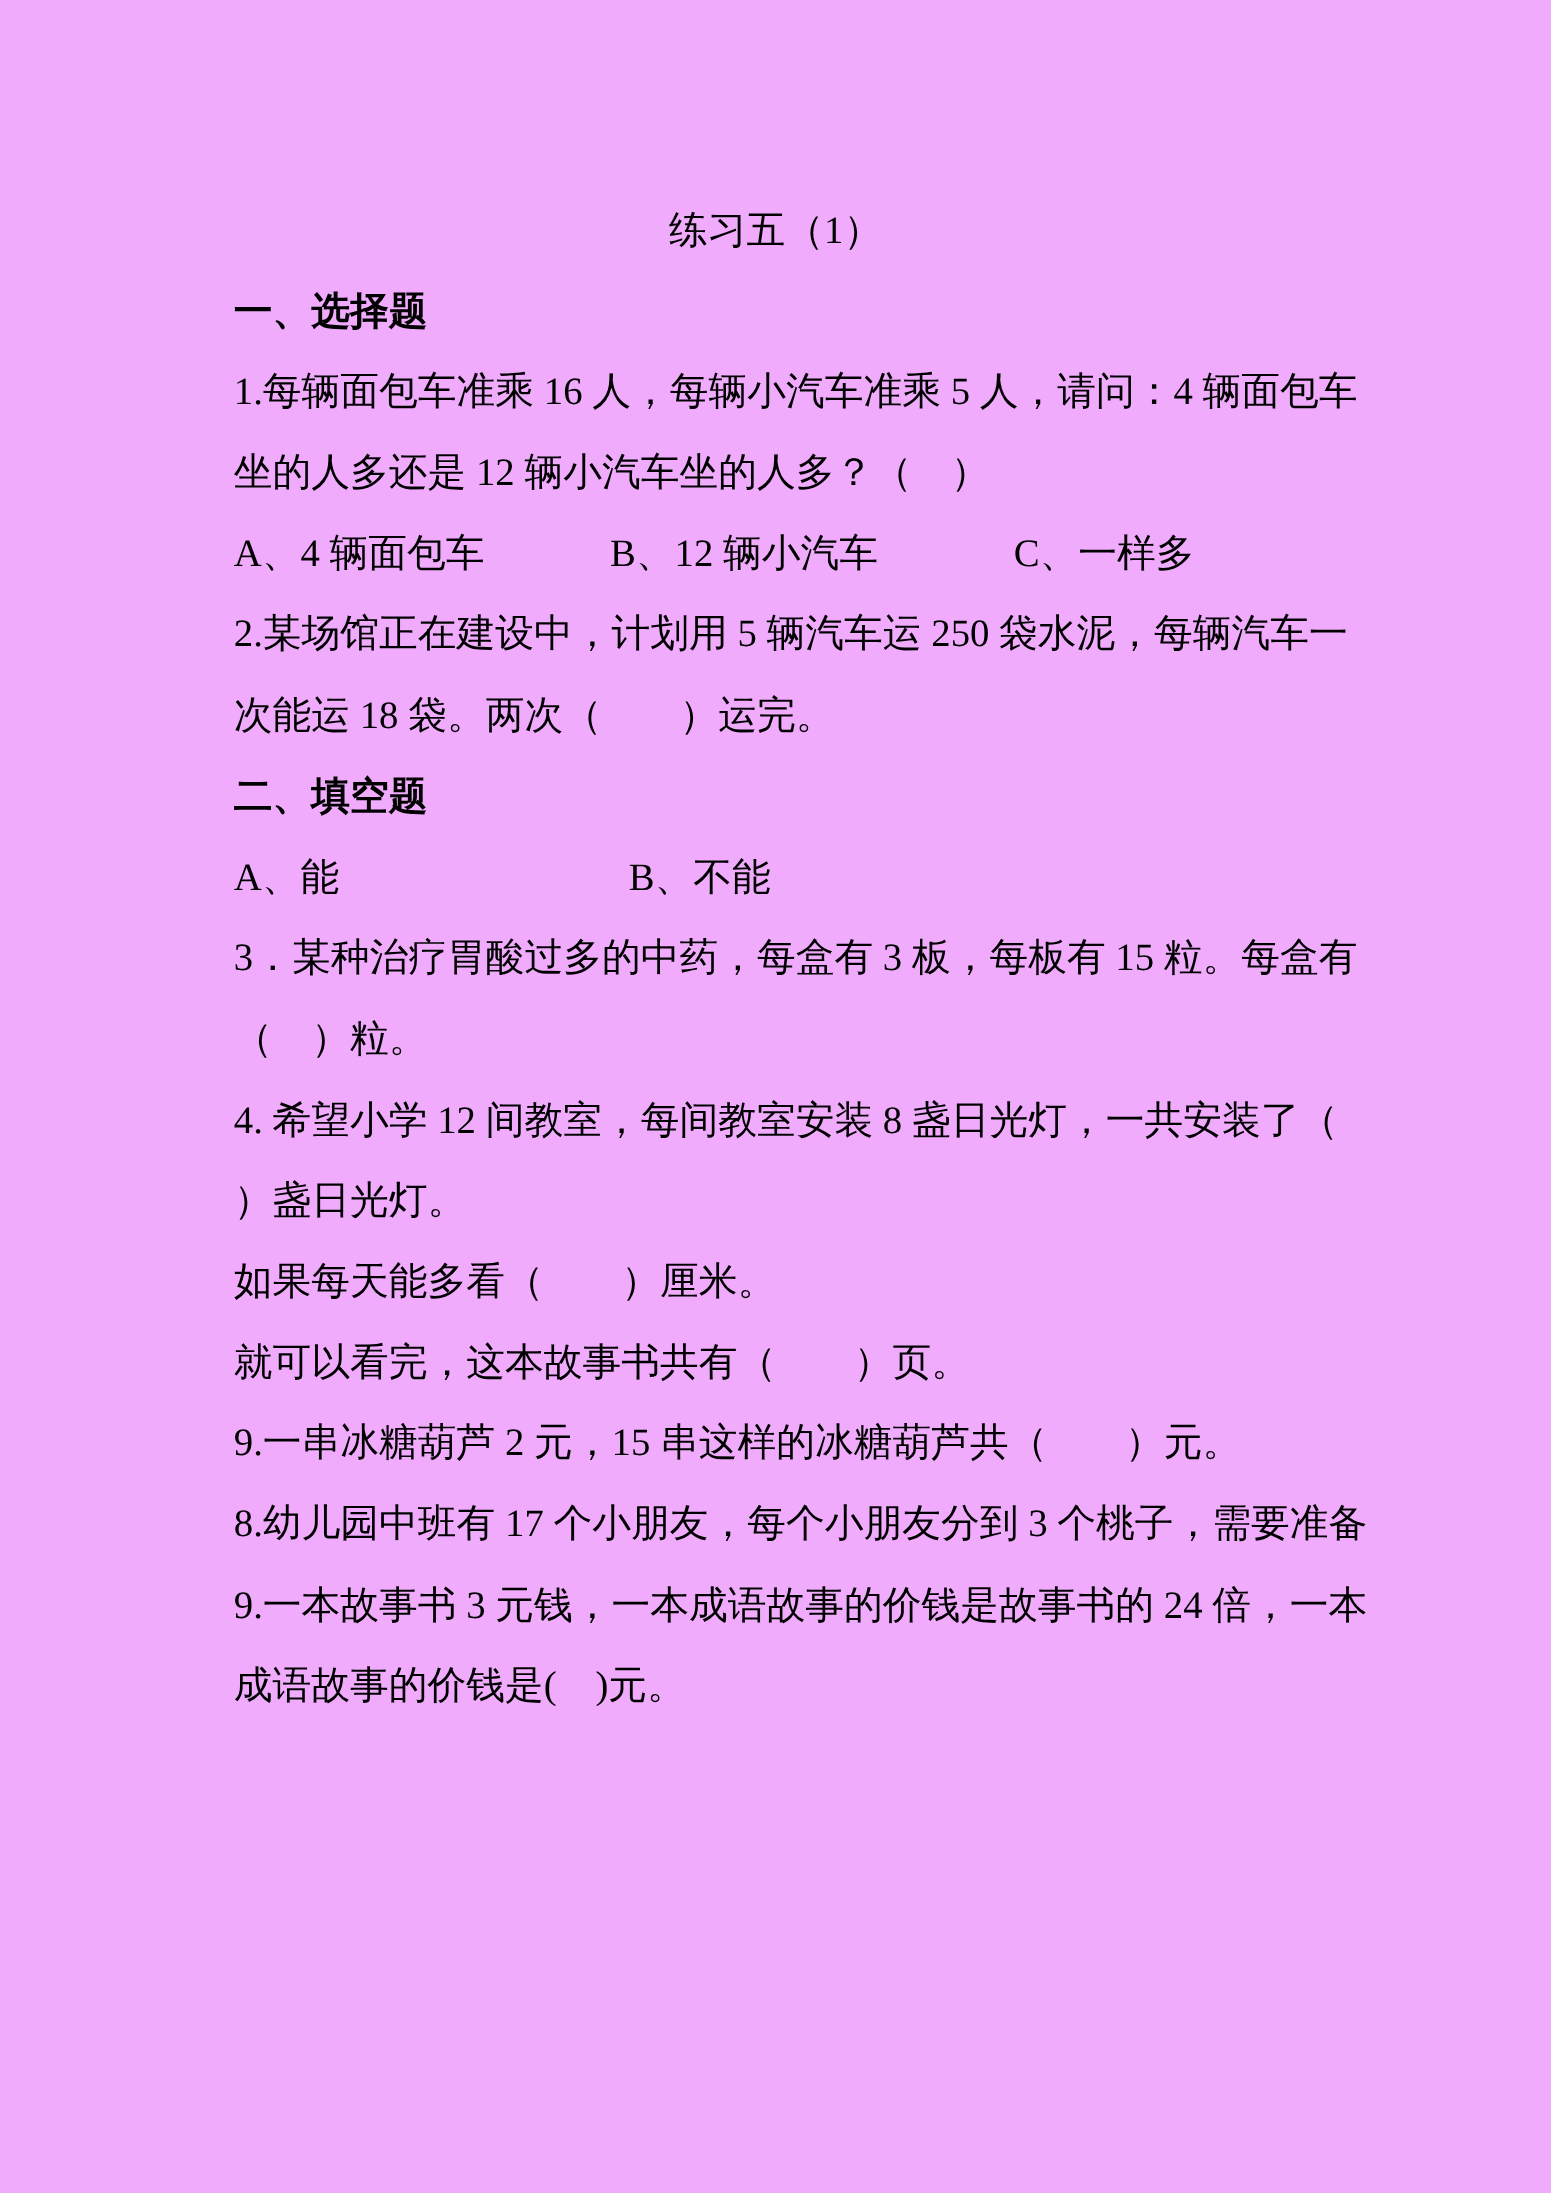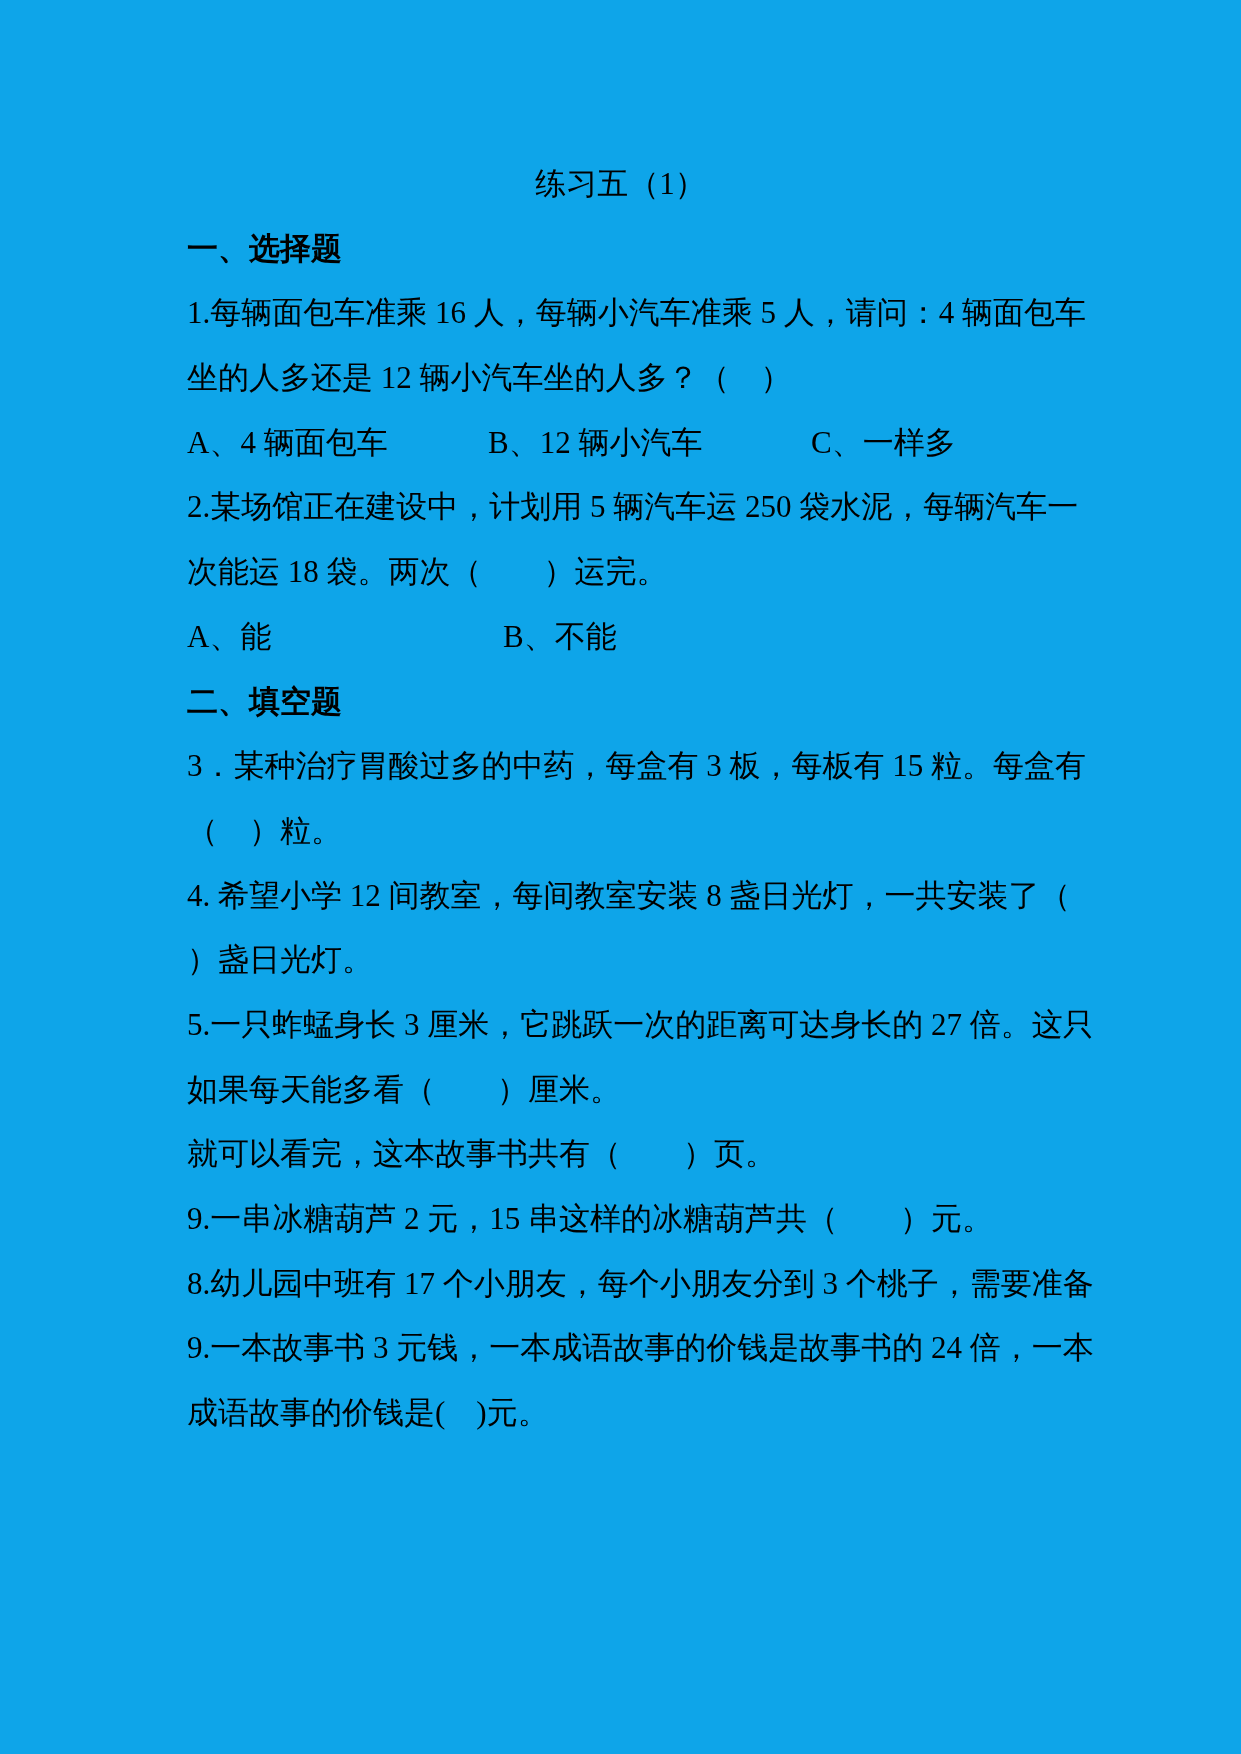--- a/index.html
+++ b/index.html
@@ -1,20 +1,20 @@
 <!DOCTYPE html>
 <html><head>
 <meta charset="utf-8">
 <style>
   html,body{margin:0;padding:0;background:#ffffff;}
   .page{
     position:relative;
     width:1241px;
     height:1754px;
-    background:#0ea5e9;
+    background:#f0abfc;
     font-family:"Liberation Serif","DejaVu Serif",serif;
     color:#000000;
     overflow:hidden;
     text-decoration:underline;
   }
   .content{
     position:absolute;
     left:187px;
     top:152px;
     width:867px;
@@ -60,34 +60,33 @@
 
     <div class="line options">
       <span class="opt opt-a">A、4 辆面包车</span>
       <span class="opt opt-b1">B、12 辆小汽车</span>
       <span class="opt opt-c1">C、一样多</span>
     </div>
 
     <div class="line">2.某场馆正在建设中，计划用 5 辆汽车运 250 袋水泥，每辆汽车一</div>
     <div class="line">次能运 18 袋。两次（　　）运完。</div>
 
+    <div class="line heading">二、填空题</div>
+
     <div class="line options">
       <span class="opt opt-a">A、能</span>
       <span class="opt opt-b2">B、不能</span>
     </div>
-
-    <div class="line heading">二、填空题</div>
 
     <div class="line">3．某种治疗胃酸过多的中药，每盒有 3 板，每板有 15 粒。每盒有</div>
     <div class="line">（　）粒。</div>
 
     <div class="line">4. 希望小学 12 间教室，每间教室安装 8 盏日光灯，一共安装了（</div>
     <div class="line">）盏日光灯。</div>
 
-    <div class="line">5.一只蚱蜢身长 3 厘米，它跳跃一次的距离可达身长的 27 倍。这只</div>
     <div class="line">如果每天能多看（　　）厘米。</div>
 
     <div class="line">就可以看完，这本故事书共有（　　）页。</div>
 
     <div class="line">9.一串冰糖葫芦 2 元，15 串这样的冰糖葫芦共（　　）元。</div>
 
     <div class="line">8.幼儿园中班有 17 个小朋友，每个小朋友分到 3 个桃子，需要准备</div>
 
     <div class="line">9.一本故事书 3 元钱，一本成语故事的价钱是故事书的 24 倍，一本</div>
     <div class="line">成语故事的价钱是(　)元。</div>

